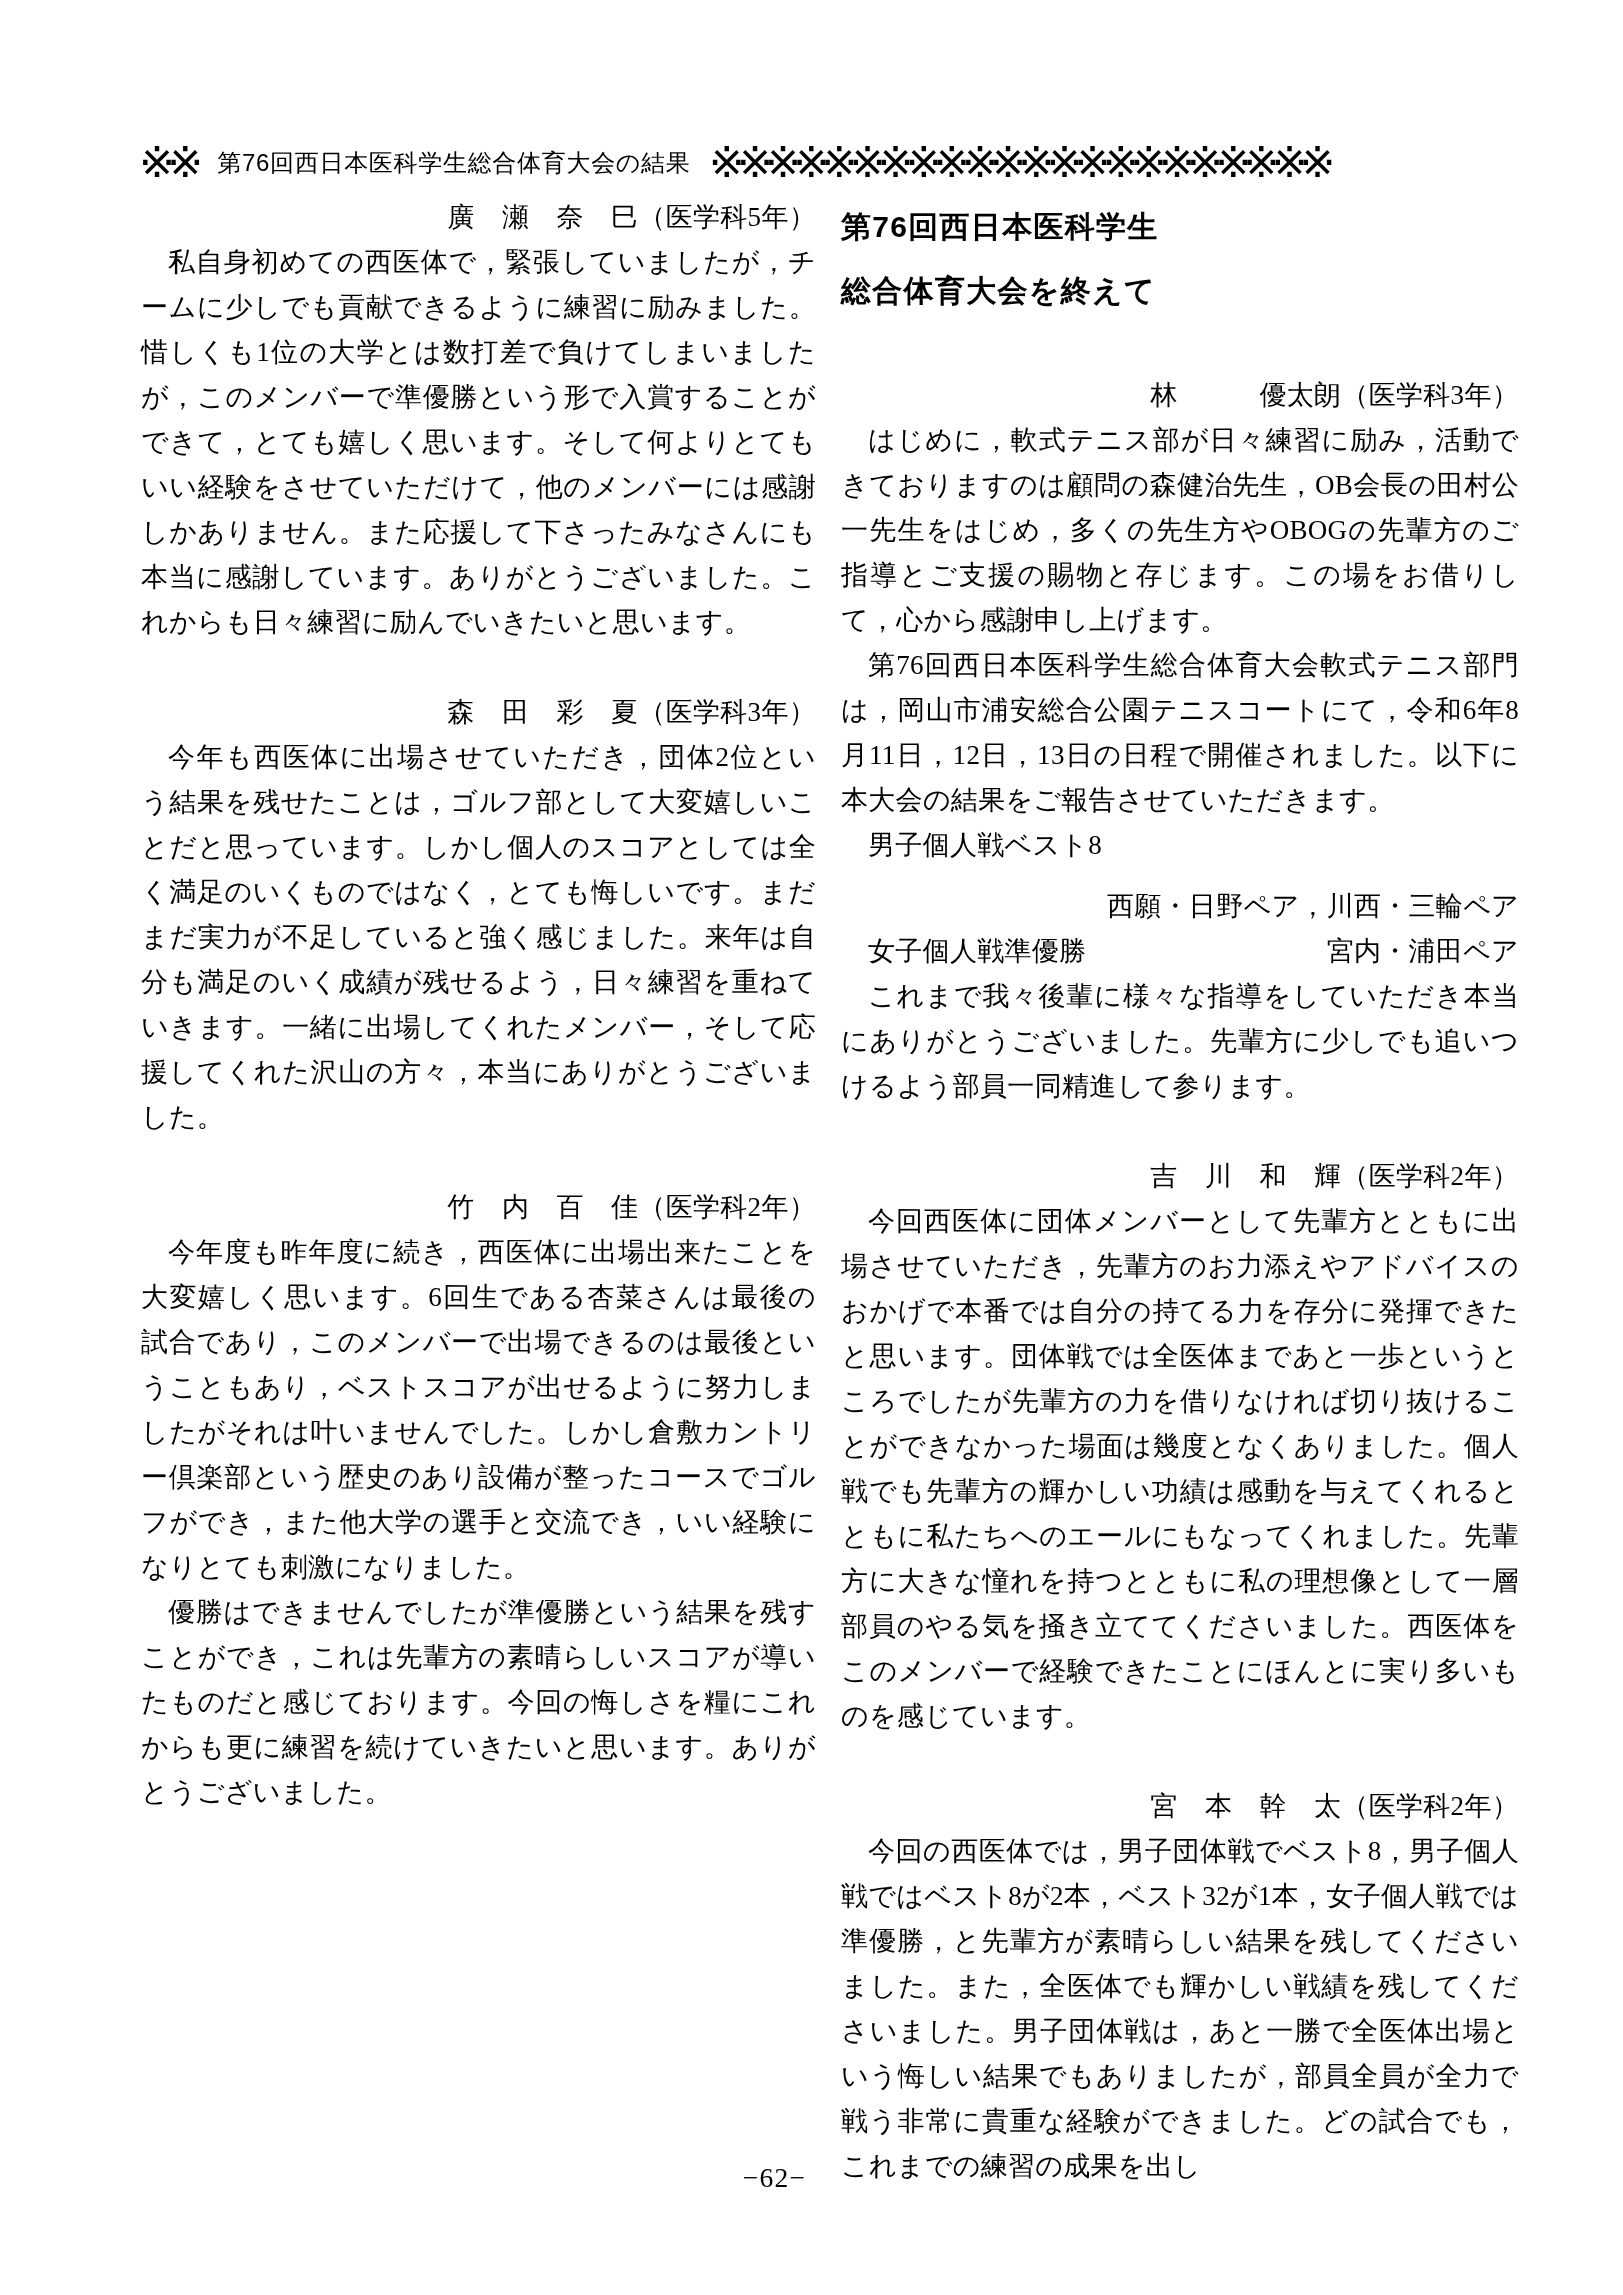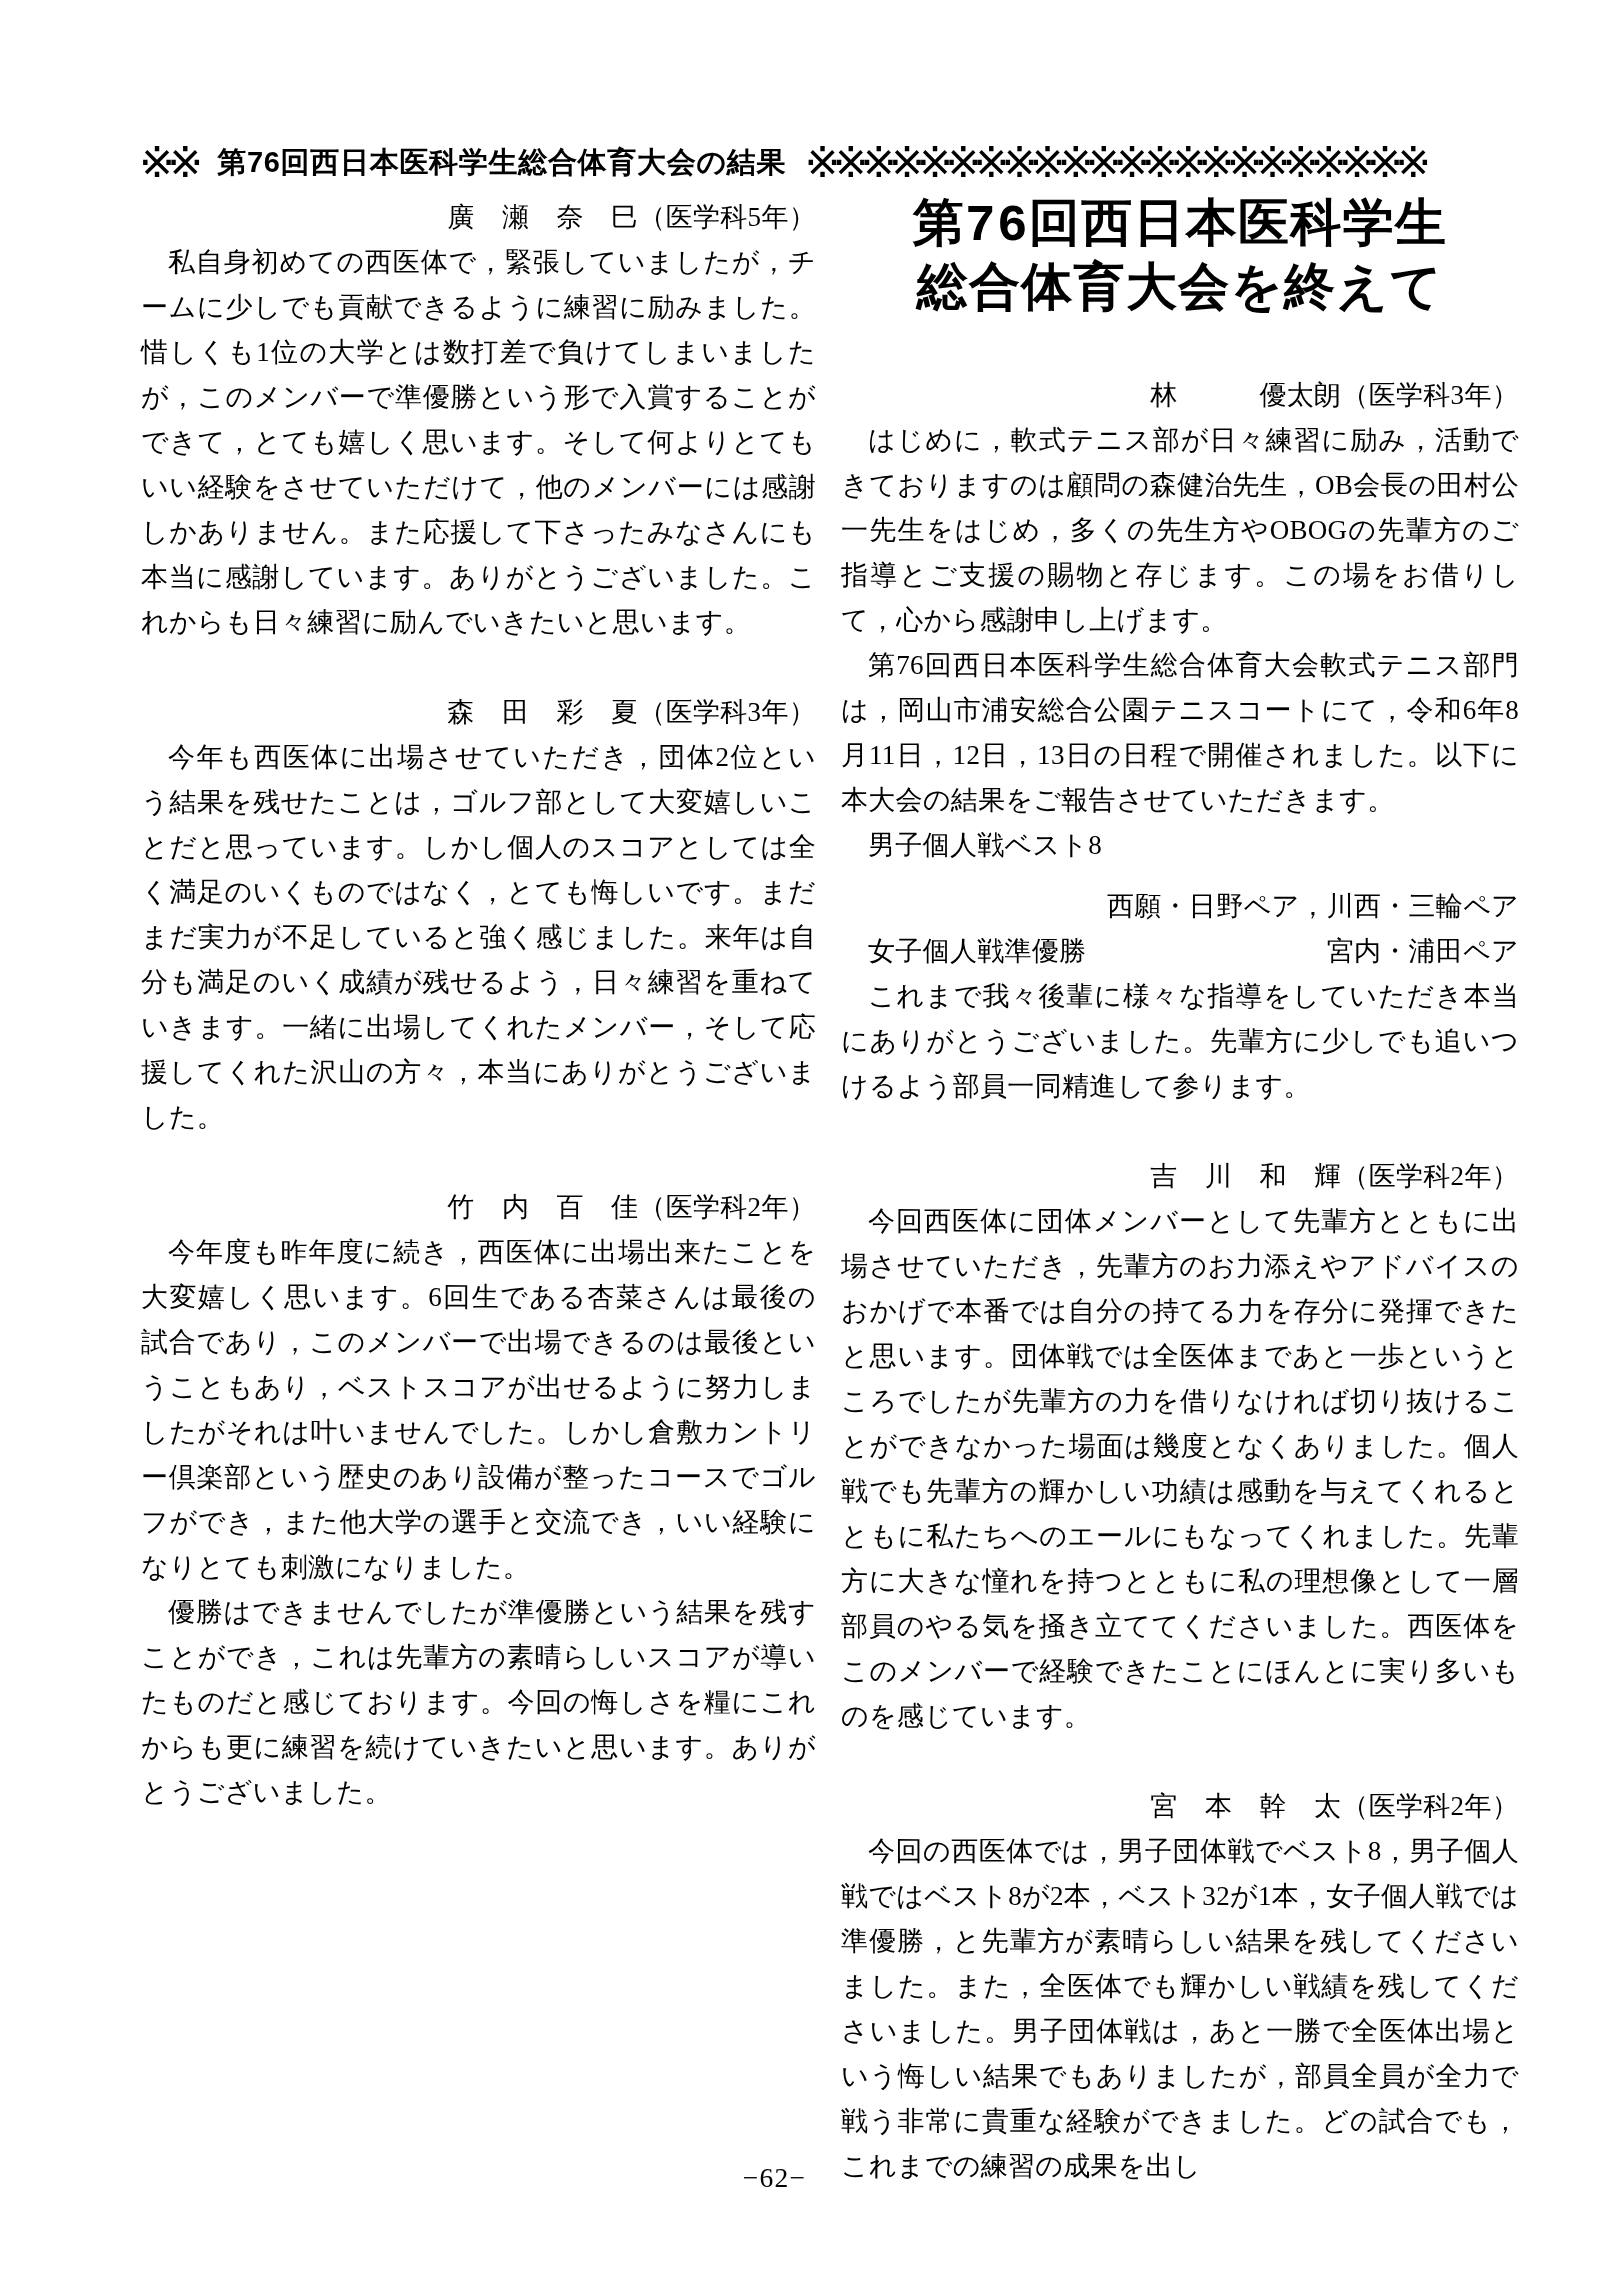--- a/index.html
+++ b/index.html
@@ -31,22 +31,22 @@
     letter-spacing: -7.9px;
     font-weight: 400;
     white-space: nowrap;
   }
   .deco-right {
     flex: 1;
     overflow: hidden;
   }
   .header-title {
     margin: 0 18.3px 0 22px;
-    font-size: 29px;
-    font-weight: 700;
+    font-size: 24px;
+    font-weight: 400;
     letter-spacing: 0.7px;
     white-space: nowrap;
   }
 
   
   .col {
     position: absolute;
     top: 195px;
     font-size: 27px;
     line-height: 45px;
@@ -62,24 +62,24 @@
     text-indent: 1em;
   }
   .author {
     text-align: right;
     white-space: nowrap;
   }
   .author.spaced { margin-top: 45px; }
 
   
   .article-title {
-    text-align: center;
-    font-family: Liberation Mono, monospace;
+    text-align: left;
+    font-family: Liberation Sans, sans-serif;
     font-weight: 700;
-    font-size: 51px;
+    font-size: 30px;
     line-height: 64px;
     letter-spacing: 1.3px;
   }
   .first-author { margin-top: 50px; }
 
   
   .result-label { margin: 0; text-indent: 1em; }
   .result-right { text-align: right; margin-top: 16px; }
   .result-row {
     display: flex;

